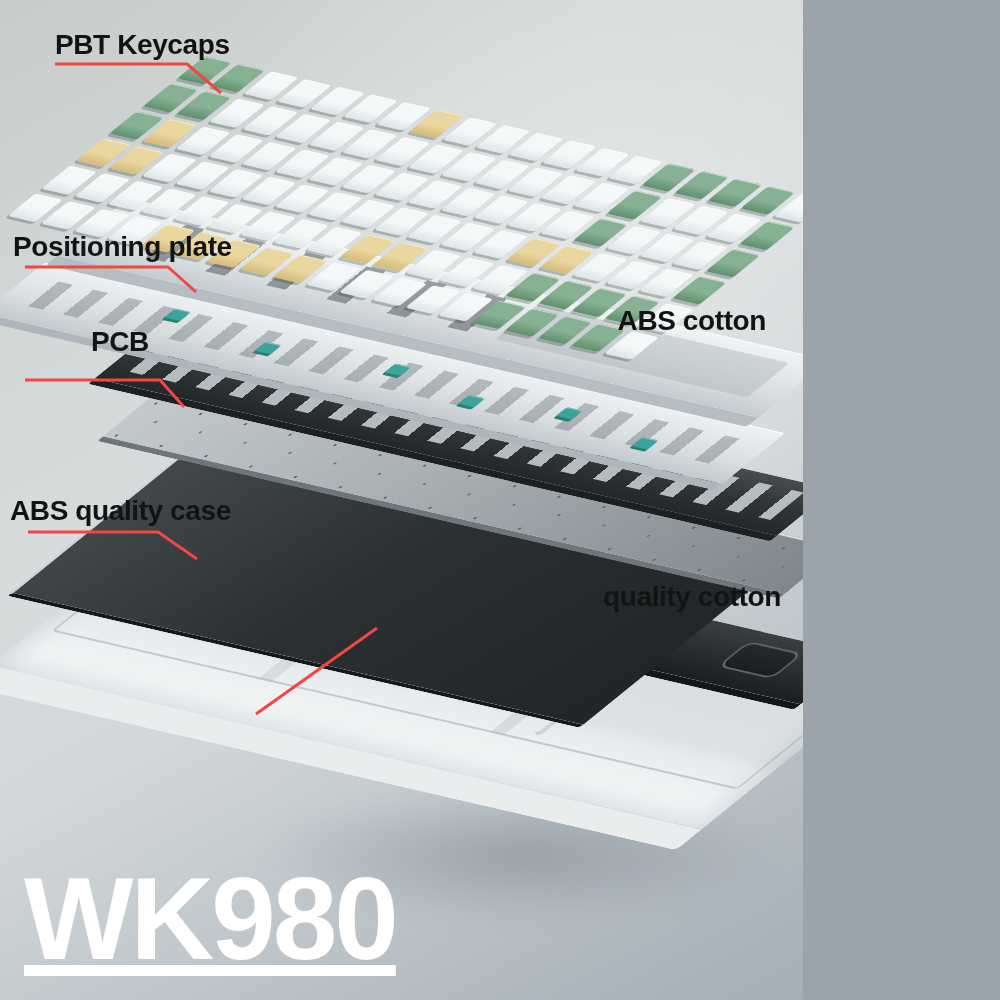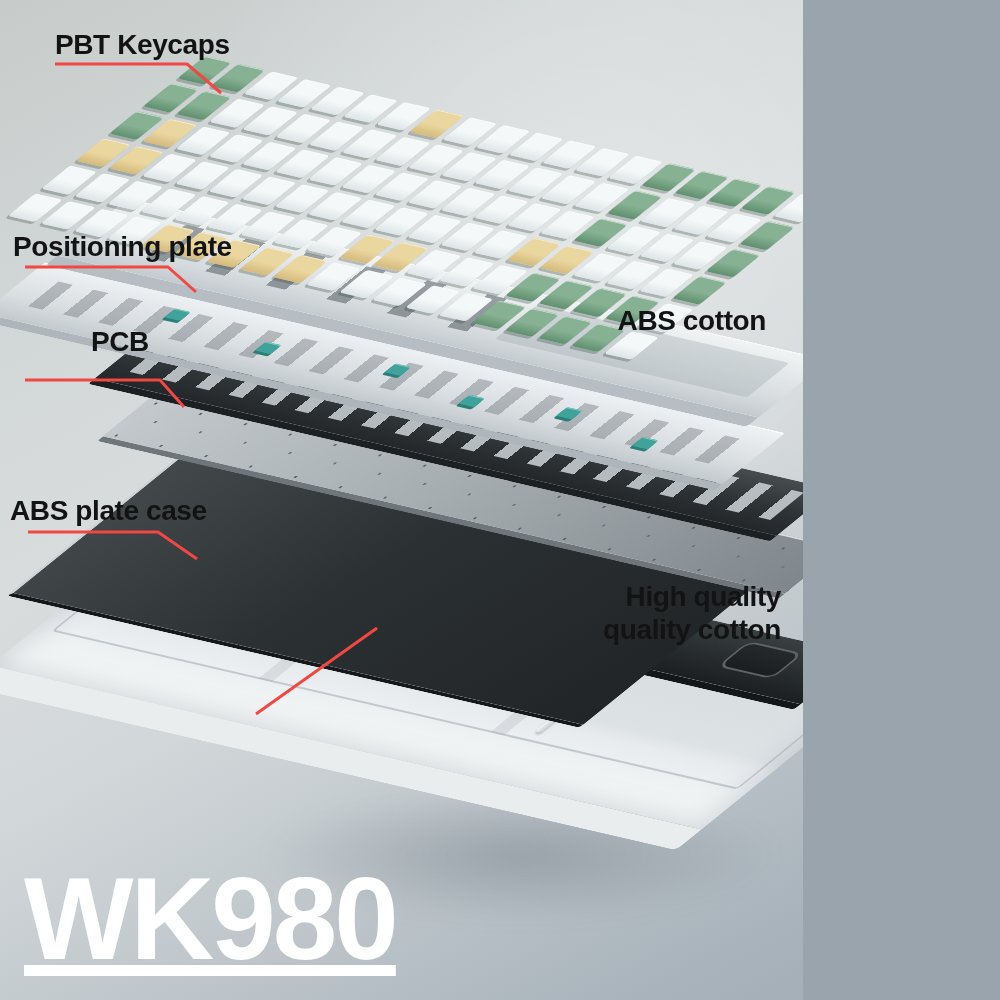--- a/index.html
+++ b/index.html
@@ -262,22 +262,21 @@
     <polyline class="callout-line" points="28,532 158,532 197,559" stroke="#f24743"></polyline>
     <polyline class="callout-line" points="256,714 377,628" stroke="#f24743"></polyline>
     <polyline class="callout-line" points="968,343 842,343 804,371" stroke="#f24743"></polyline>
     <polyline class="callout-line" points="975,500 834,500 806,523" stroke="#f24743"></polyline>
     <polyline class="callout-line" points="978,648 834,648 804,675" stroke="#f24743"></polyline>
   </svg>
 
   <div class="label" id="lbl-pbt" style="color: rgb(19, 19, 19);">PBT Keycaps</div>
   <div class="label" id="lbl-plate" style="color: rgb(19, 19, 19);">Positioning plate</div>
   <div class="label" id="lbl-pcb" style="color: rgb(19, 19, 19);">PCB</div>
-  <div class="label" id="lbl-case" style="color: rgb(19, 19, 19);">ABS plate case</div>
+  <div class="label" id="lbl-case" style="color: rgb(19, 19, 19);">ABS quality case</div>
   <div class="label right" id="lbl-cover" style="color: rgb(19, 19, 19);">ABS cotton</div>
   <div class="label right" id="lbl-bcotton" style="color: rgb(19, 19, 19);">
-    <div>High quality</div>
     <div>quality cotton</div>
   </div>
 
   <div id="title" style="color: rgb(255, 255, 255); text-decoration: underline;">WK980</div>
 
 </div>
 
 </body></html>

